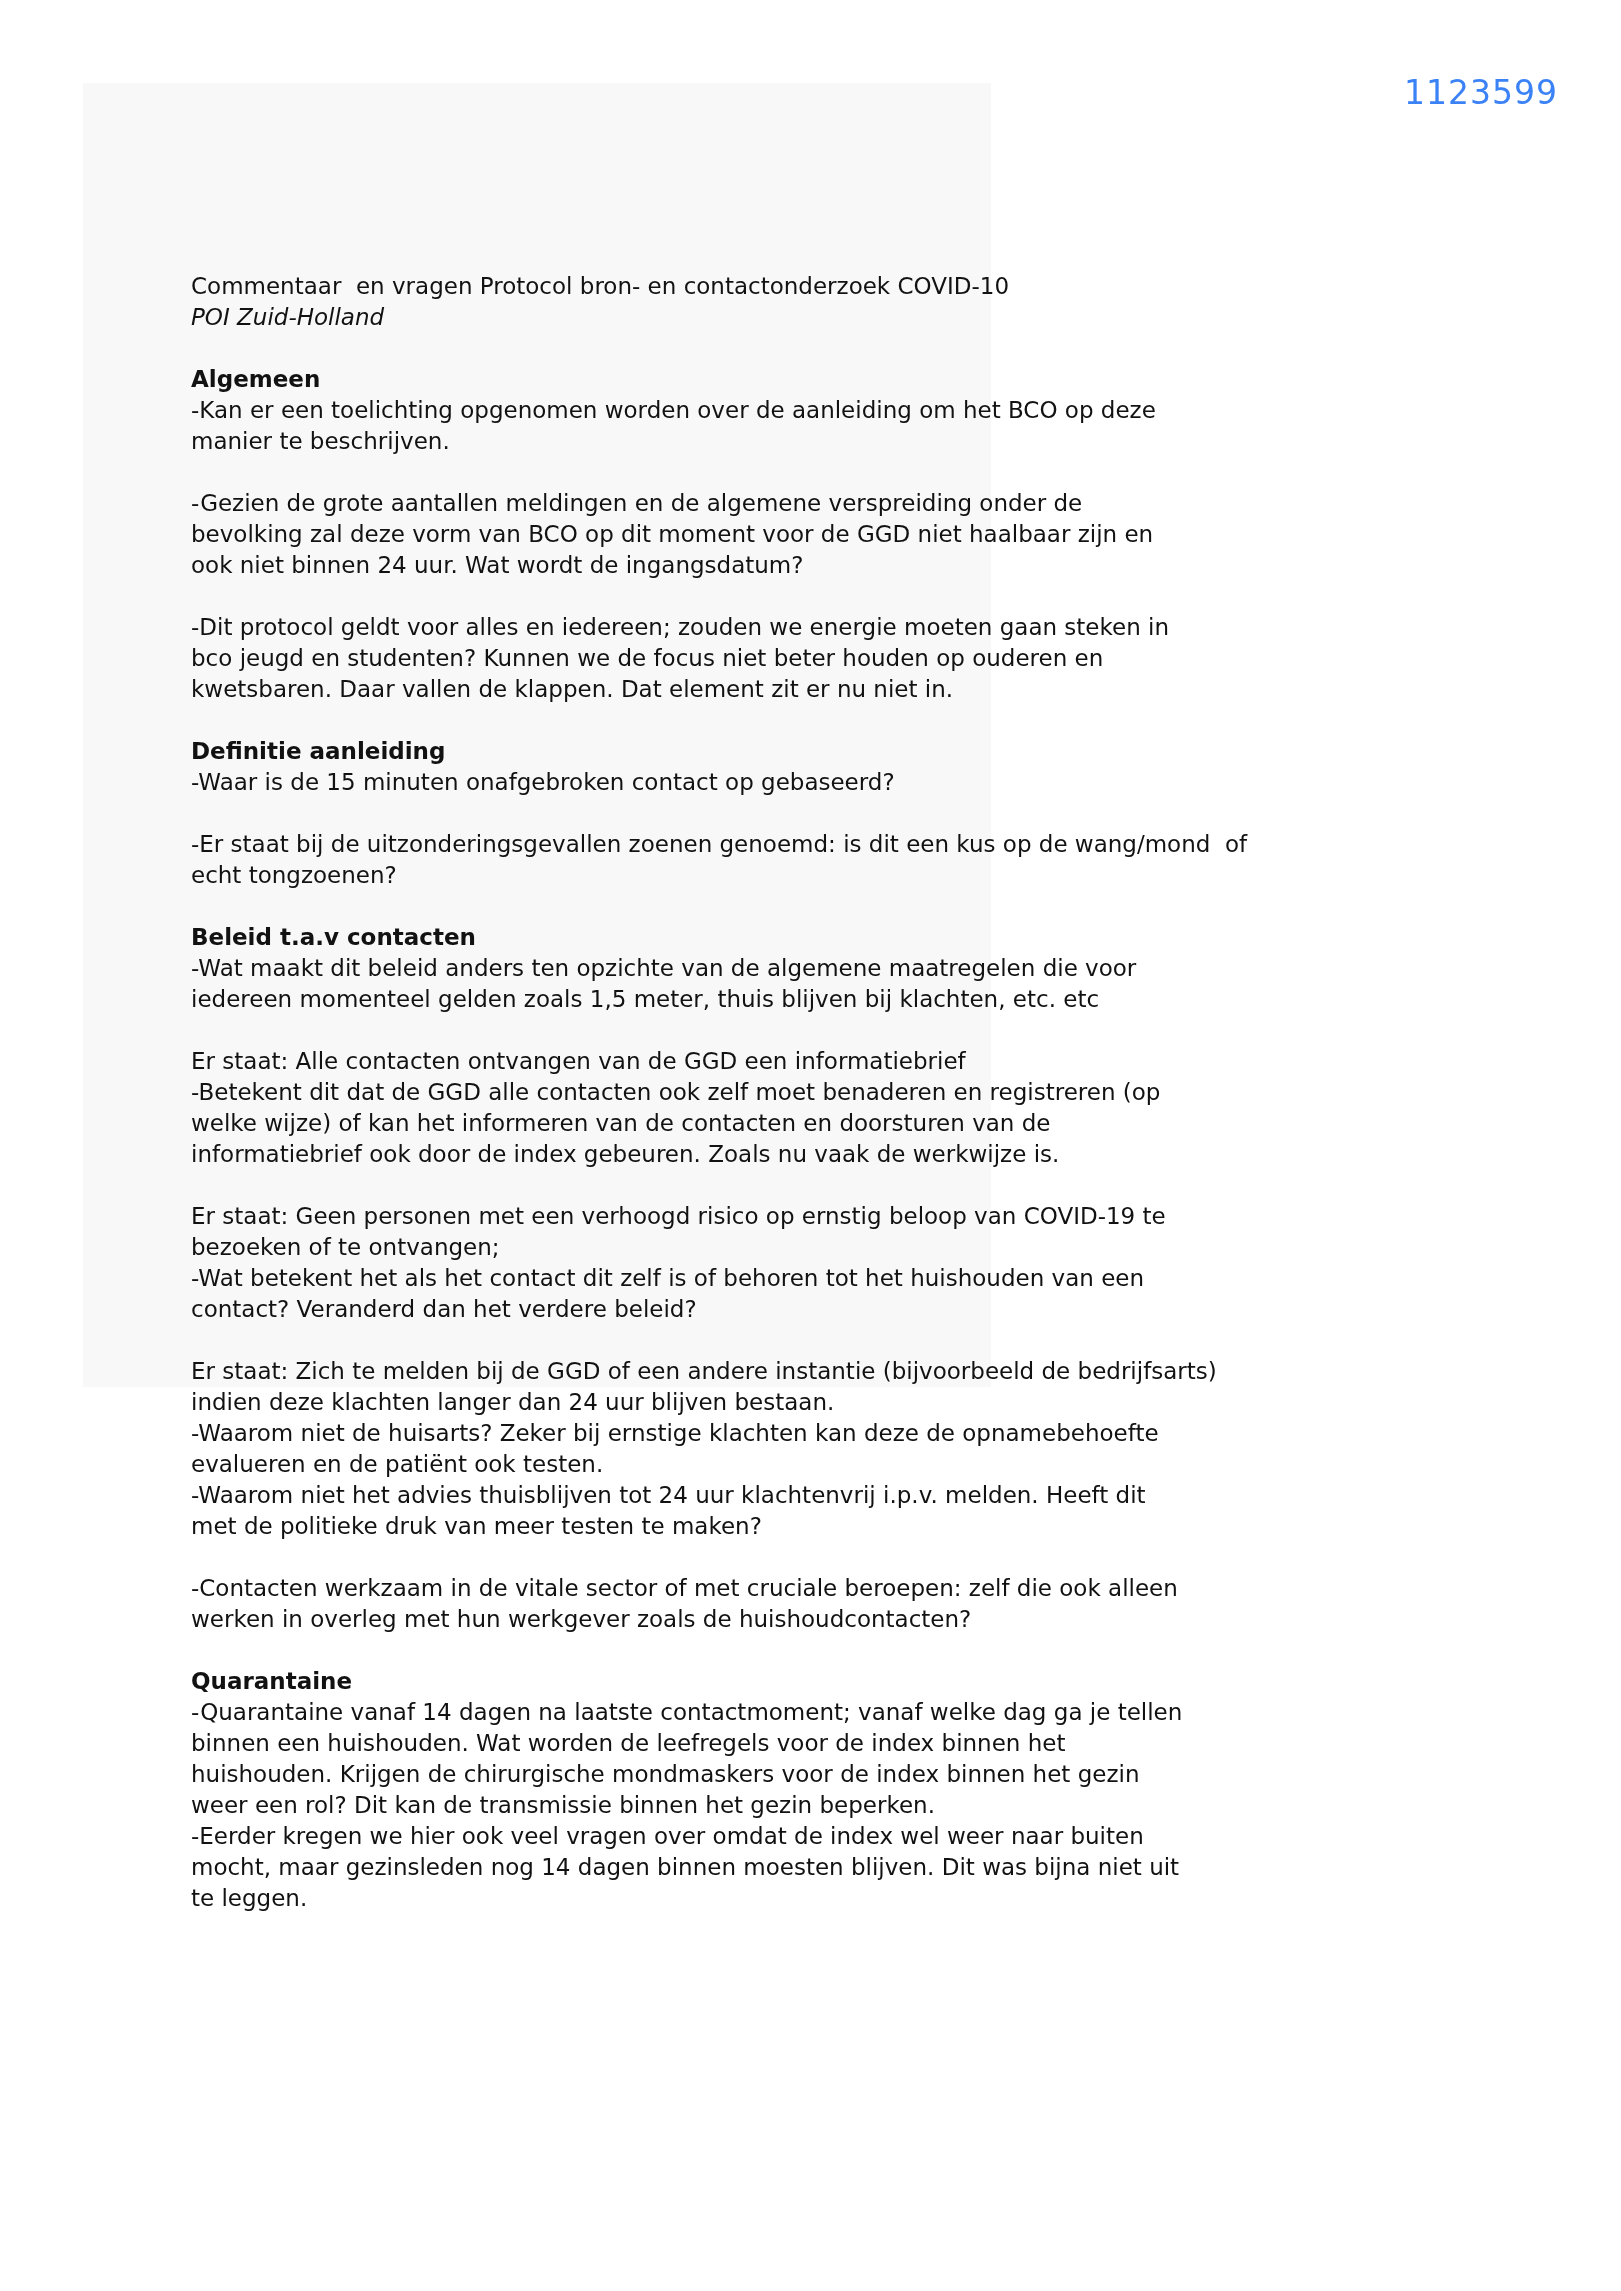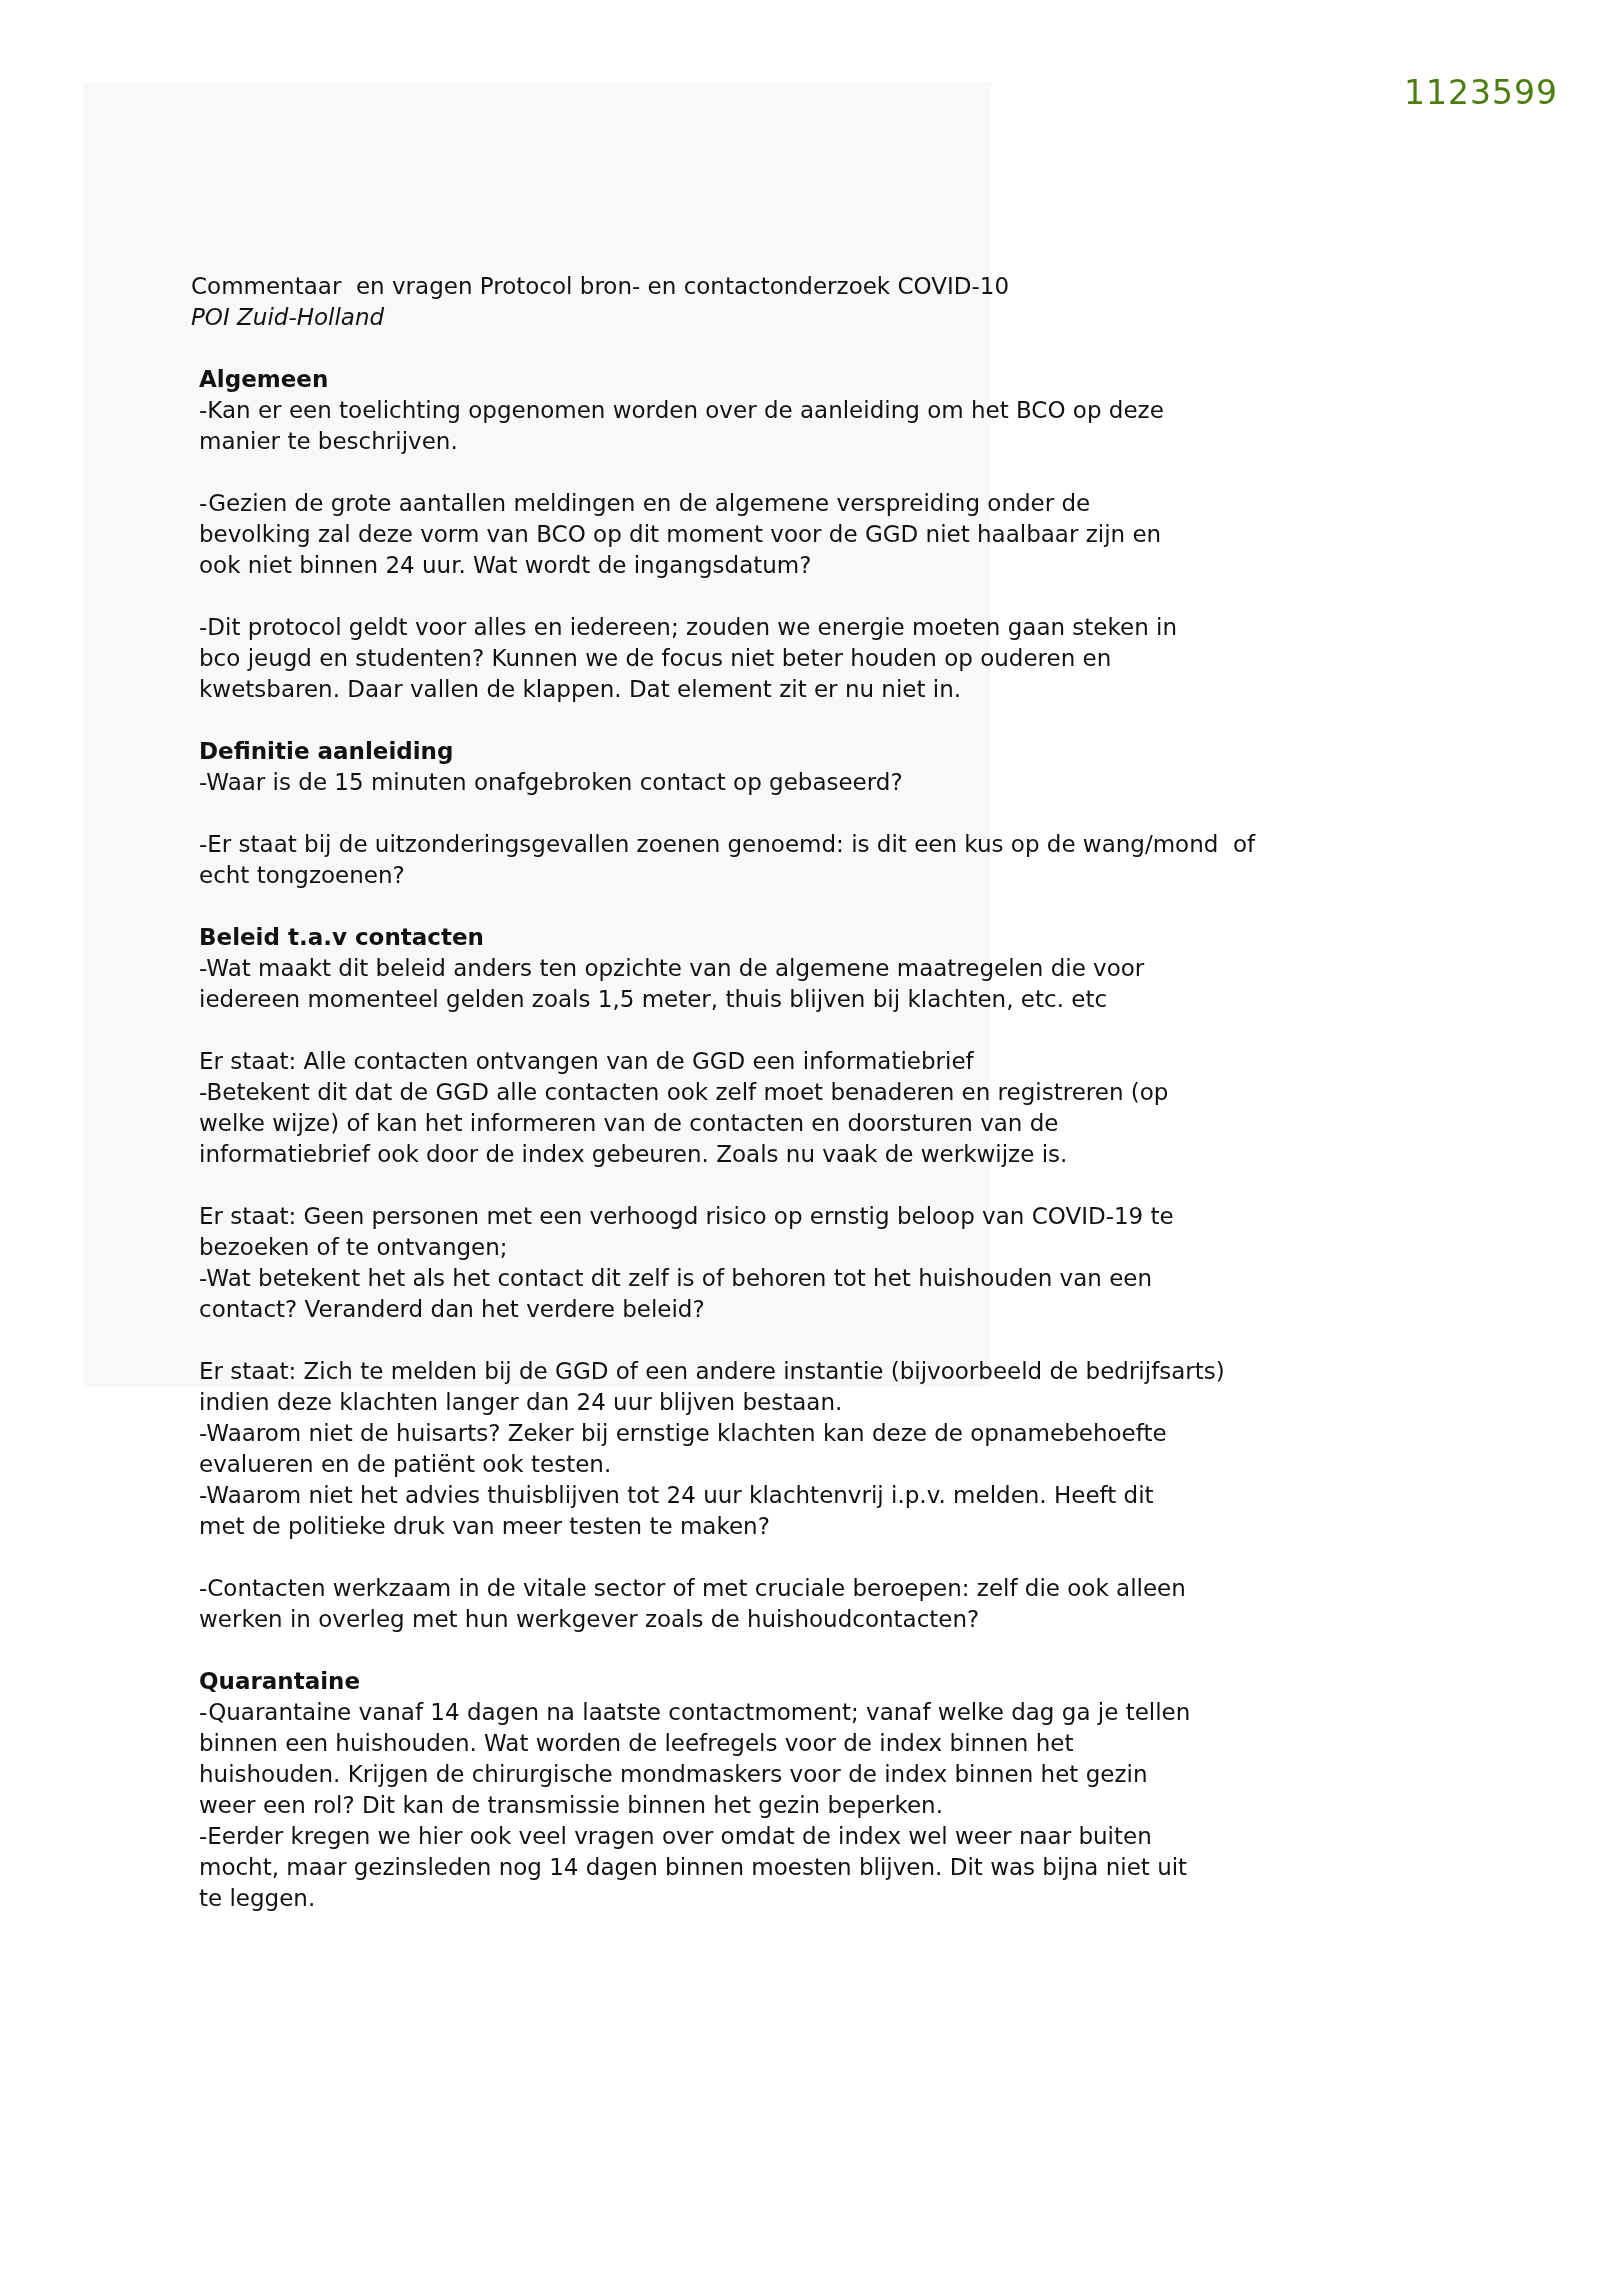--- a/index.html
+++ b/index.html
@@ -22,21 +22,21 @@
     width: 908px;
     height: 1304px;
     background: #f8f8f8;
   }
   .page-number {
     position: absolute;
     left: 1404px;
     top: 73px;
     font-size: 33px;
     letter-spacing: 1px;
-    color: #4d7c0f;
+    color: #3b82f6;
     white-space: pre;
     text-align: right;
   }
   .content {
     position: absolute;
     left: 191px;
     top: 271px;
     width: 1176px;
     font-size: 23px;
     line-height: 31px;
@@ -53,21 +53,21 @@
   .heading {
     font-size: 23px;
     font-weight: bold;
     margin: 0;
     white-space: pre;
   }
   .para {
     margin: 0 0 31px 0;
     white-space: pre;
   }
-  section { margin: 8px; padding: 0; }
+  section { margin: 0; padding: 0; }
 </style>
 </head>
 <body>
 
 <div class="page">
 
   <div class="scan-shade"></div>
 
   <div class="page-number">1123599</div>
 

